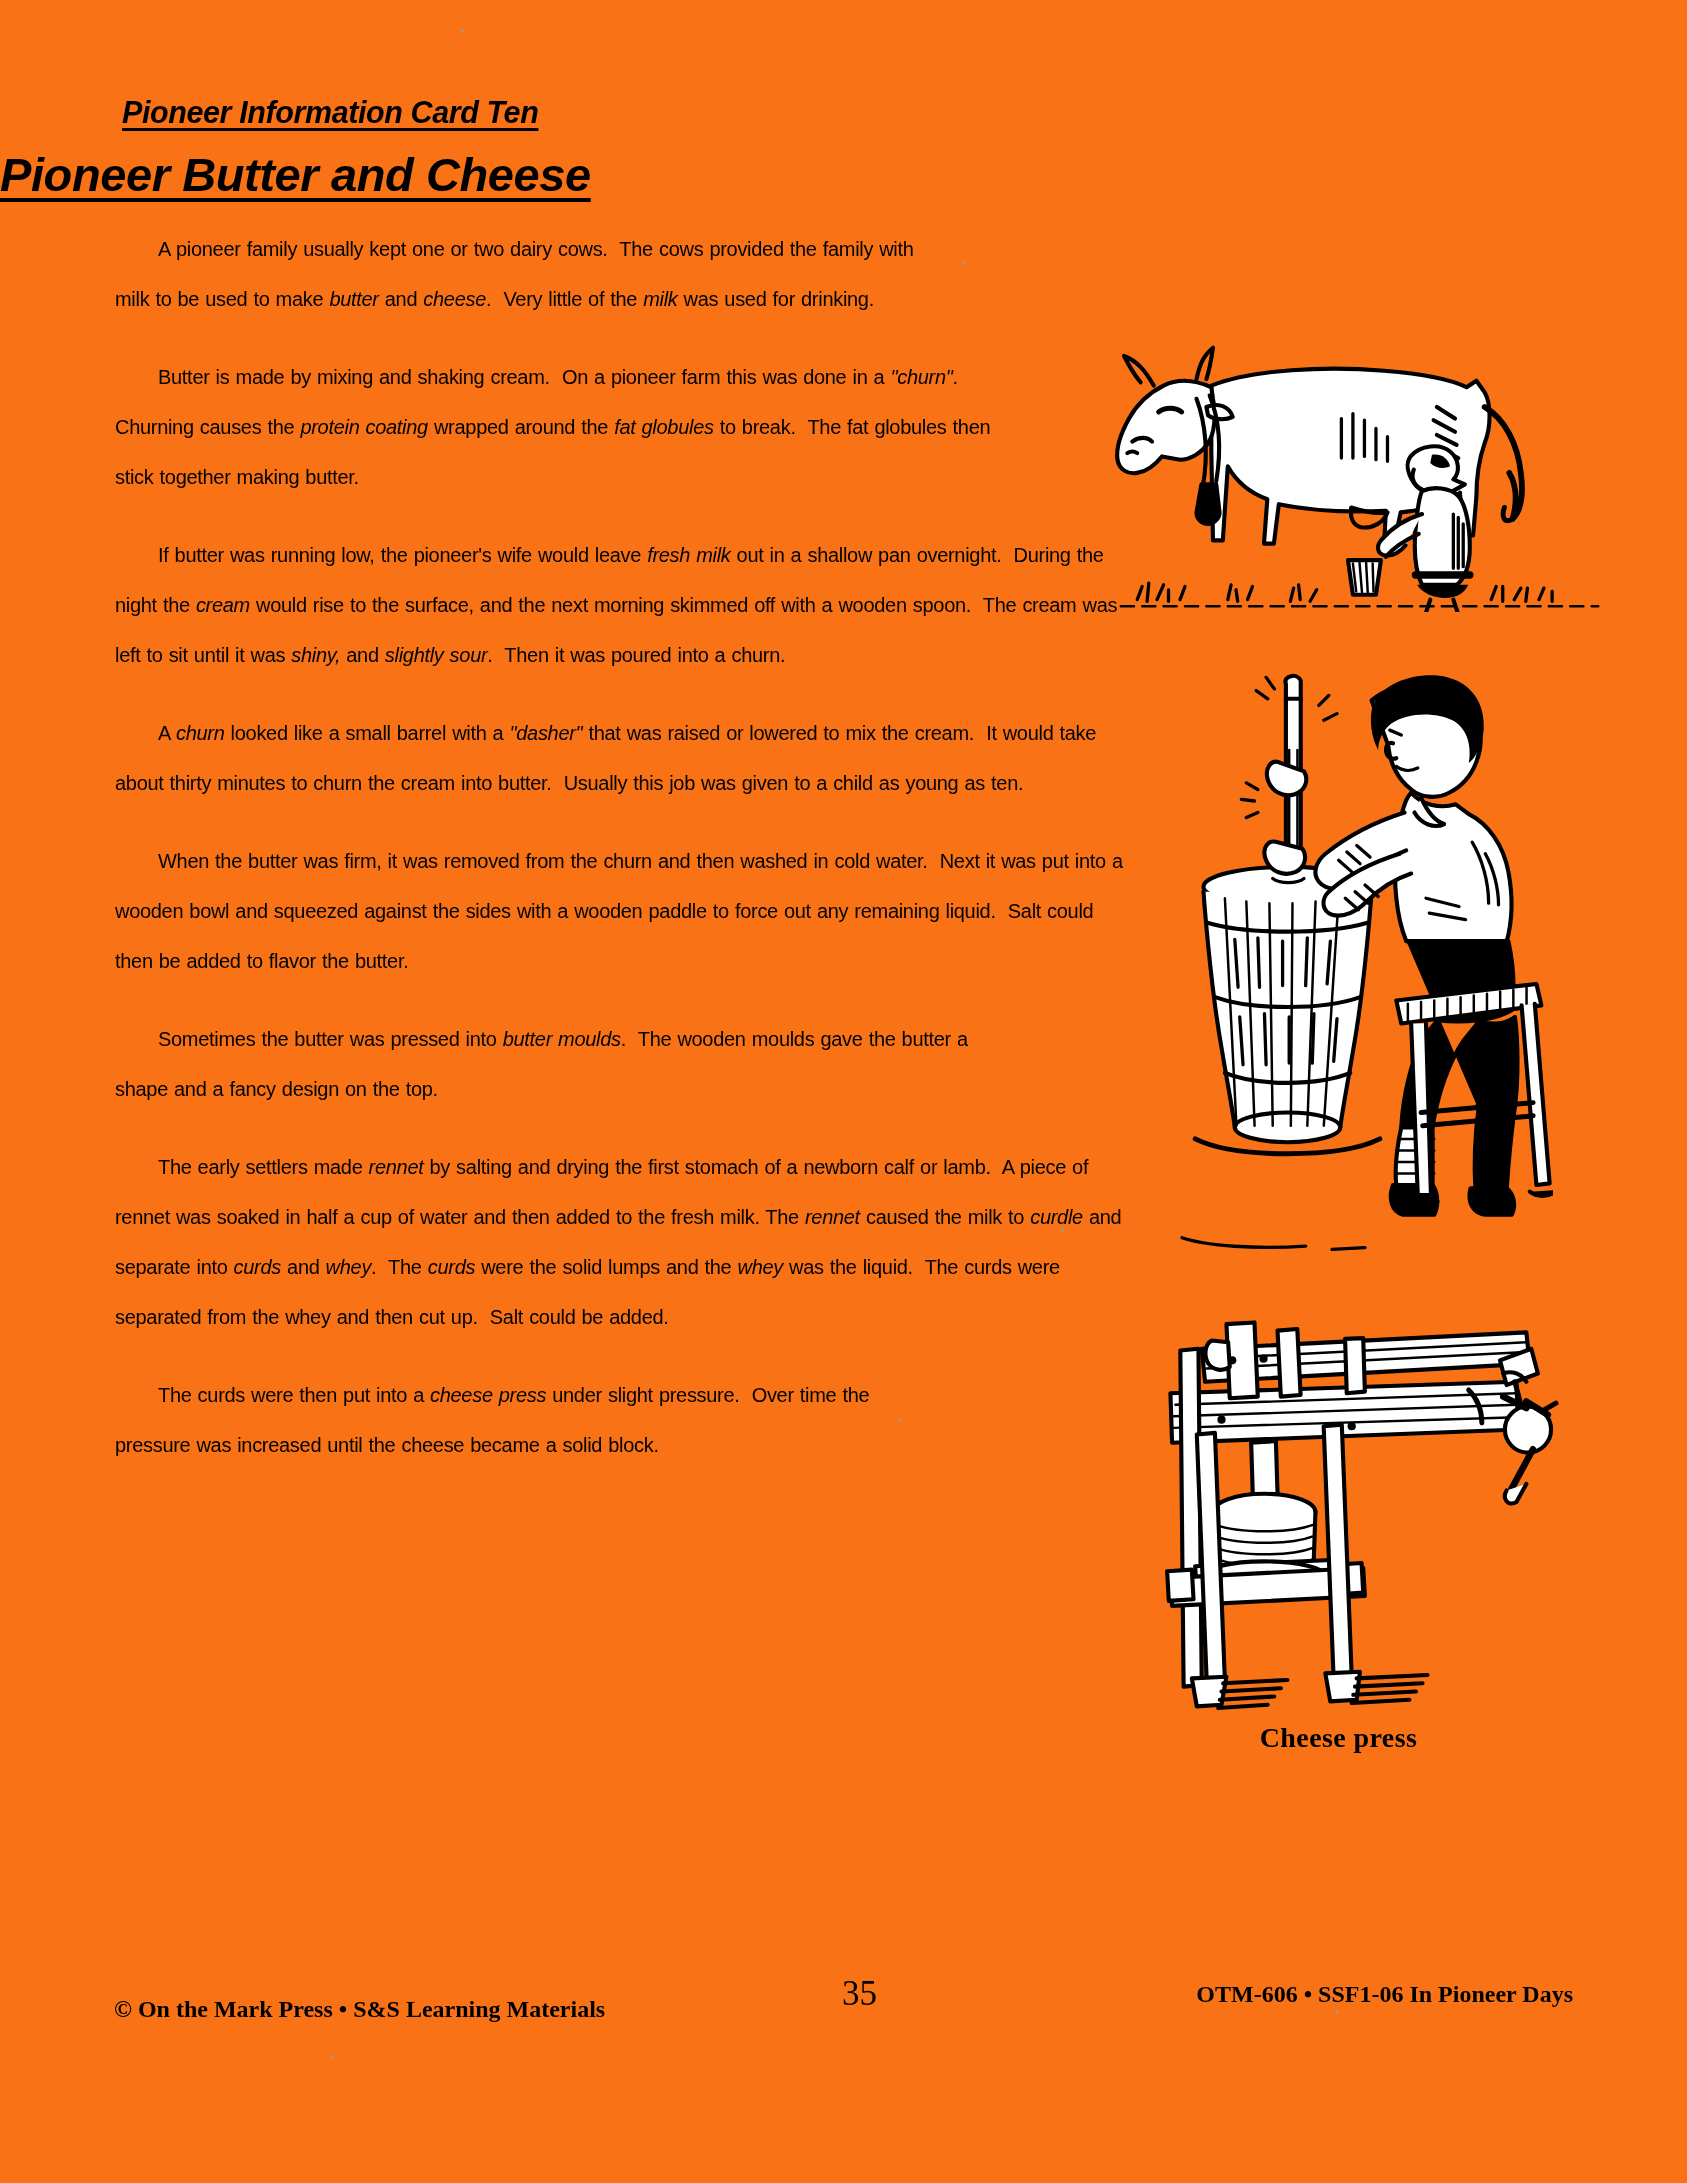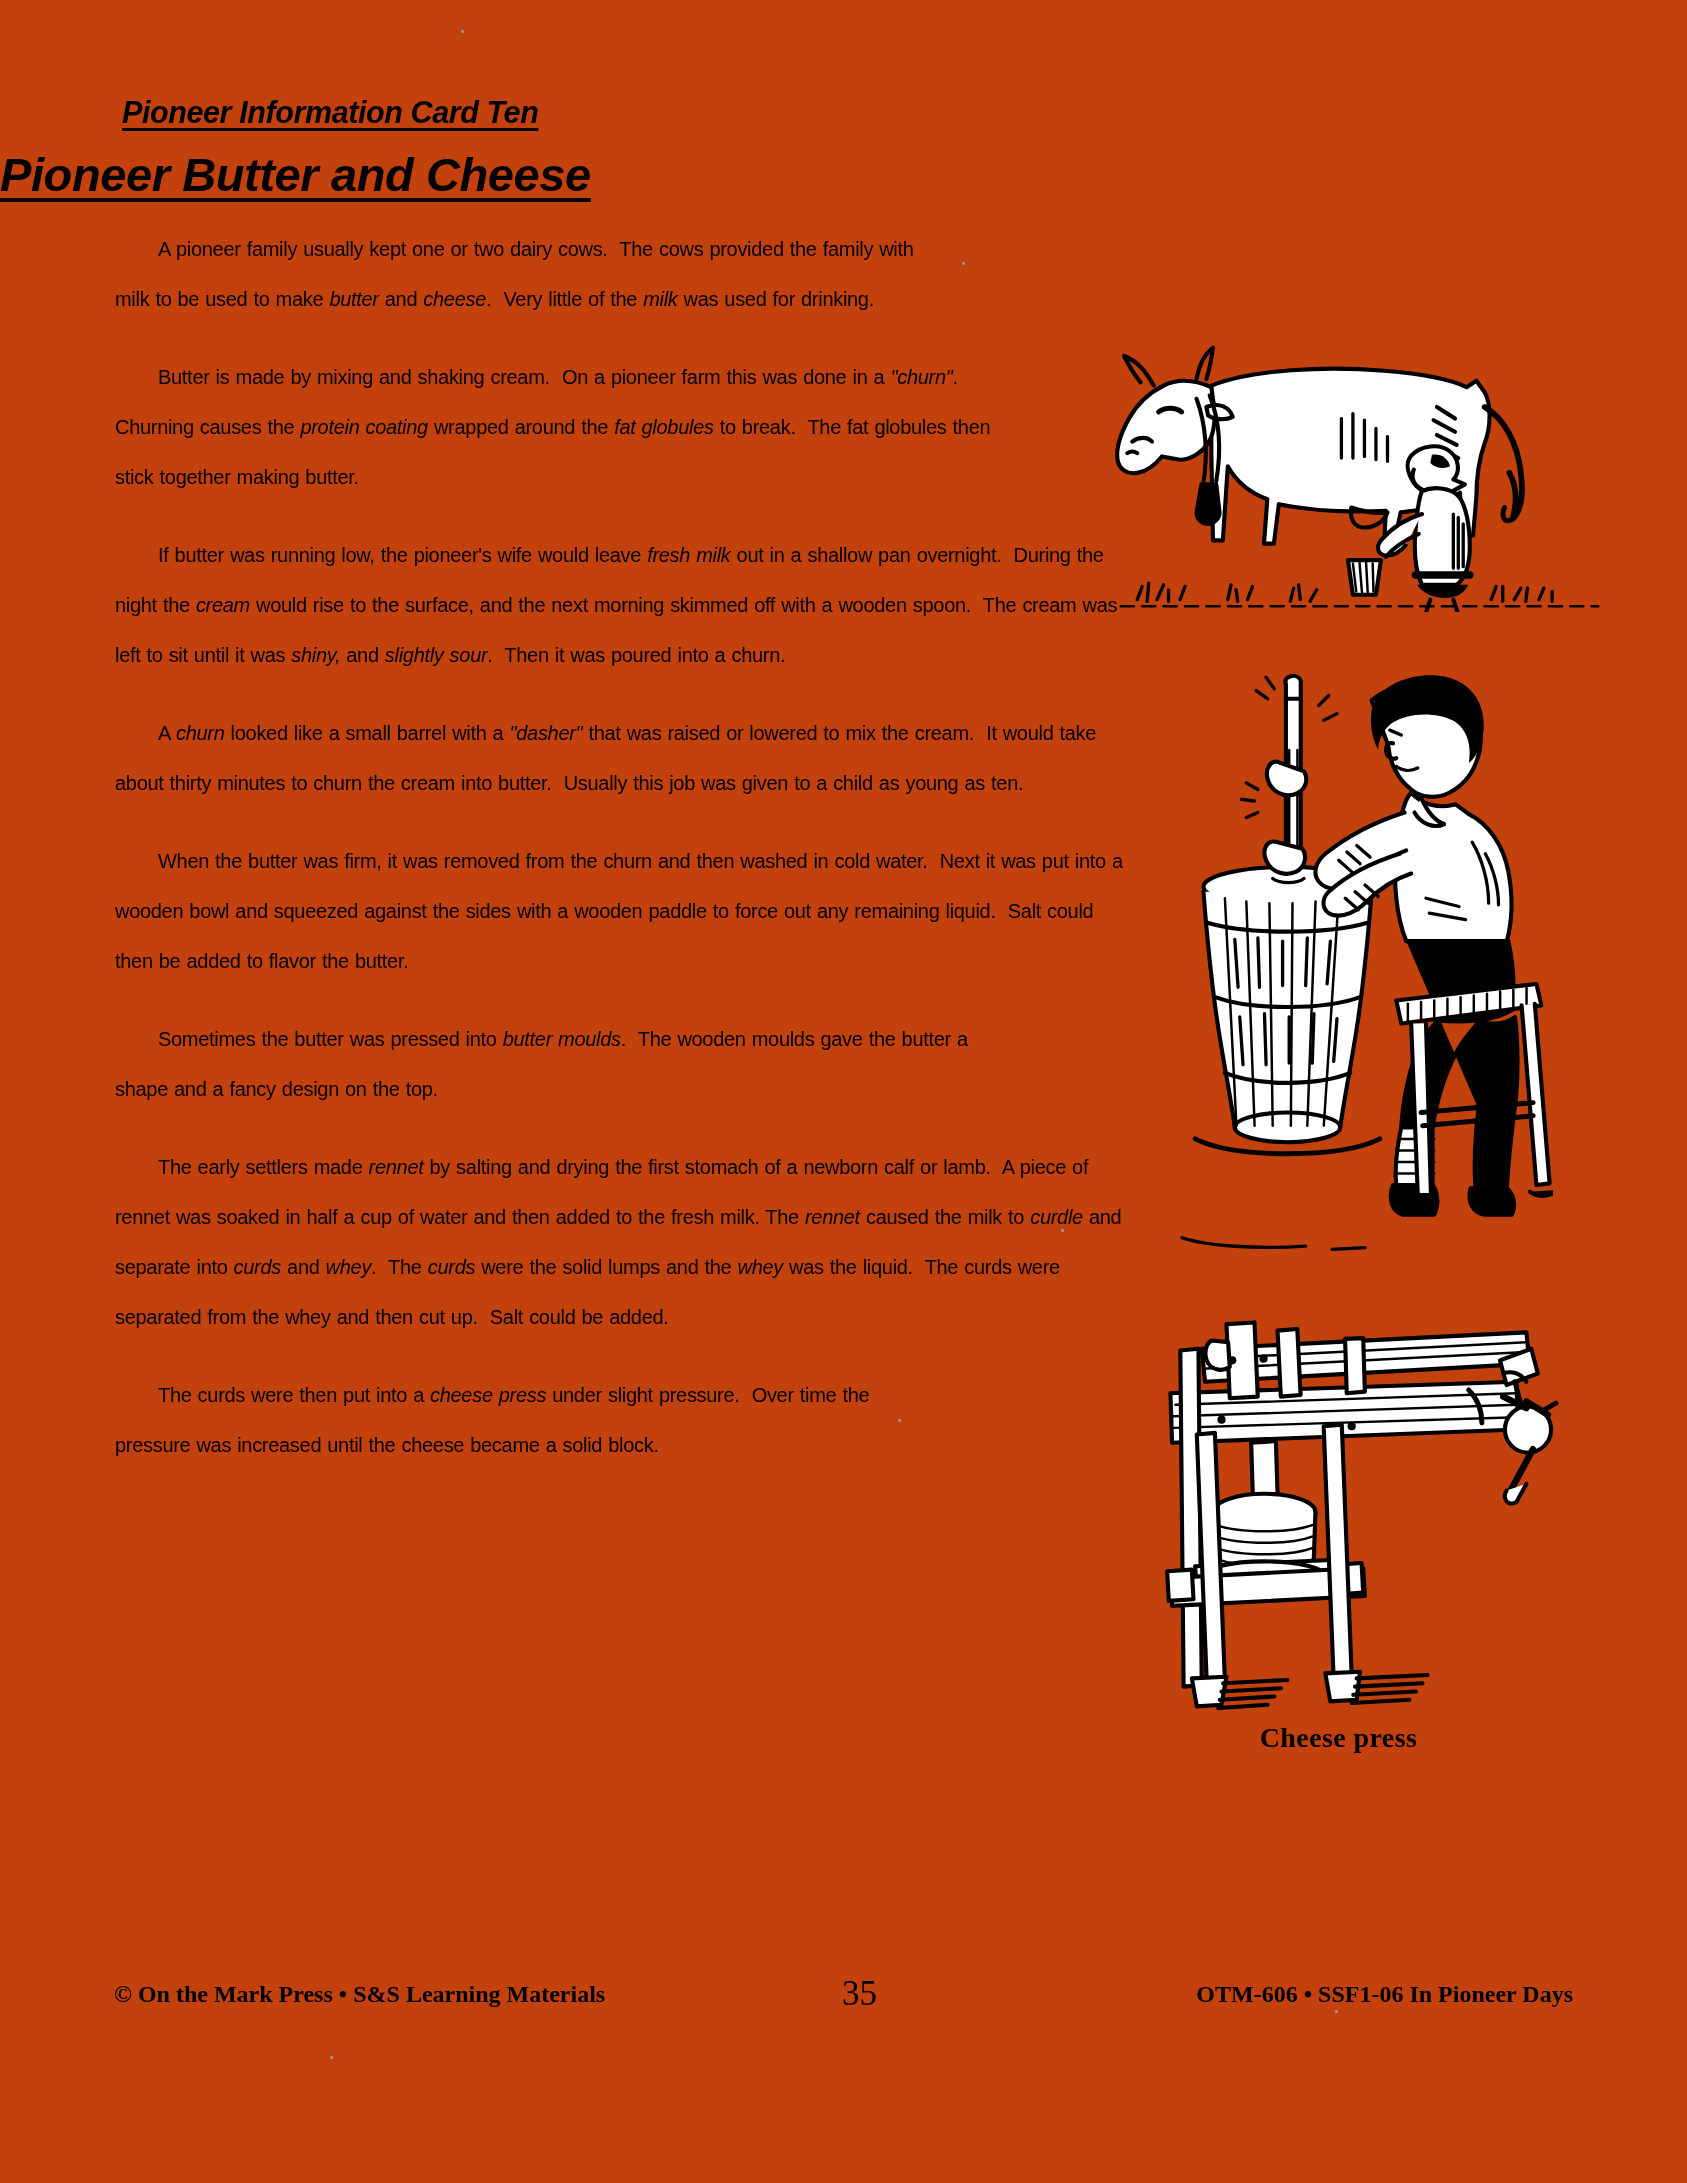--- a/index.html
+++ b/index.html
@@ -8,21 +8,21 @@
     background: #ffffff;
   }
   body {
     font-family: "Liberation Sans", sans-serif;
     color: #000000;
   }
   .page {
     position: relative;
     width: 1687px;
     height: 2183px;
-    background: #c2410c;
+    background: #f97316;
     overflow: hidden;
   }
 
   
   .card-label {
     position: absolute;
     left: 122px;
     top: 95px;
     font-size: 30.5px;
     font-weight: bold;
@@ -95,21 +95,21 @@
   .footer {
     position: absolute;
     left: 0;
     top: 1981px;
     width: 1687px;
     height: 49px;
     font-family: "Liberation Serif", serif;
     font-weight: bold;
     font-size: 24px;
   }
-  .footer-left  { position: absolute; left: 114px; top: 0; white-space: nowrap; }
+  .footer-left  { position: absolute; left: 114px; top: 15px; white-space: nowrap; }
   .footer-page  { position: absolute; left: 16px; top: -6.6px; width: 1687px; text-align: center; font-family: "Liberation Serif", serif; font-weight: normal; font-size: 35px; }
   .footer-right { position: absolute; right: 114px; top: 0; white-space: nowrap; margin-left: 24px; }
 
   
   .speck { position: absolute; background: #9a9a9a; border-radius: 50%; }
 </style>
 </head>
 <body>
 
 <div class="page">

